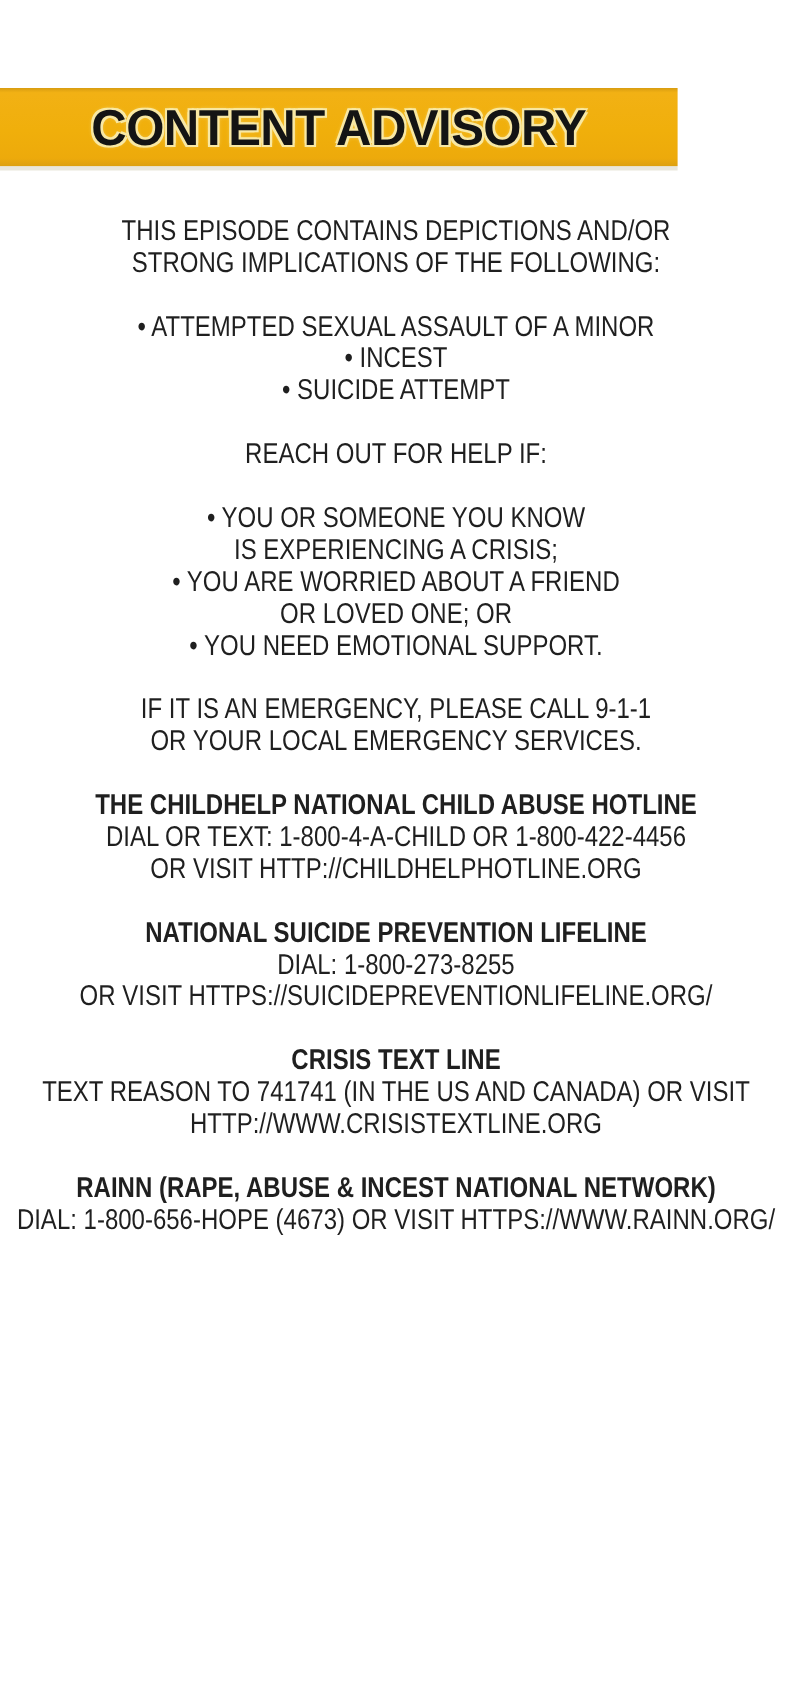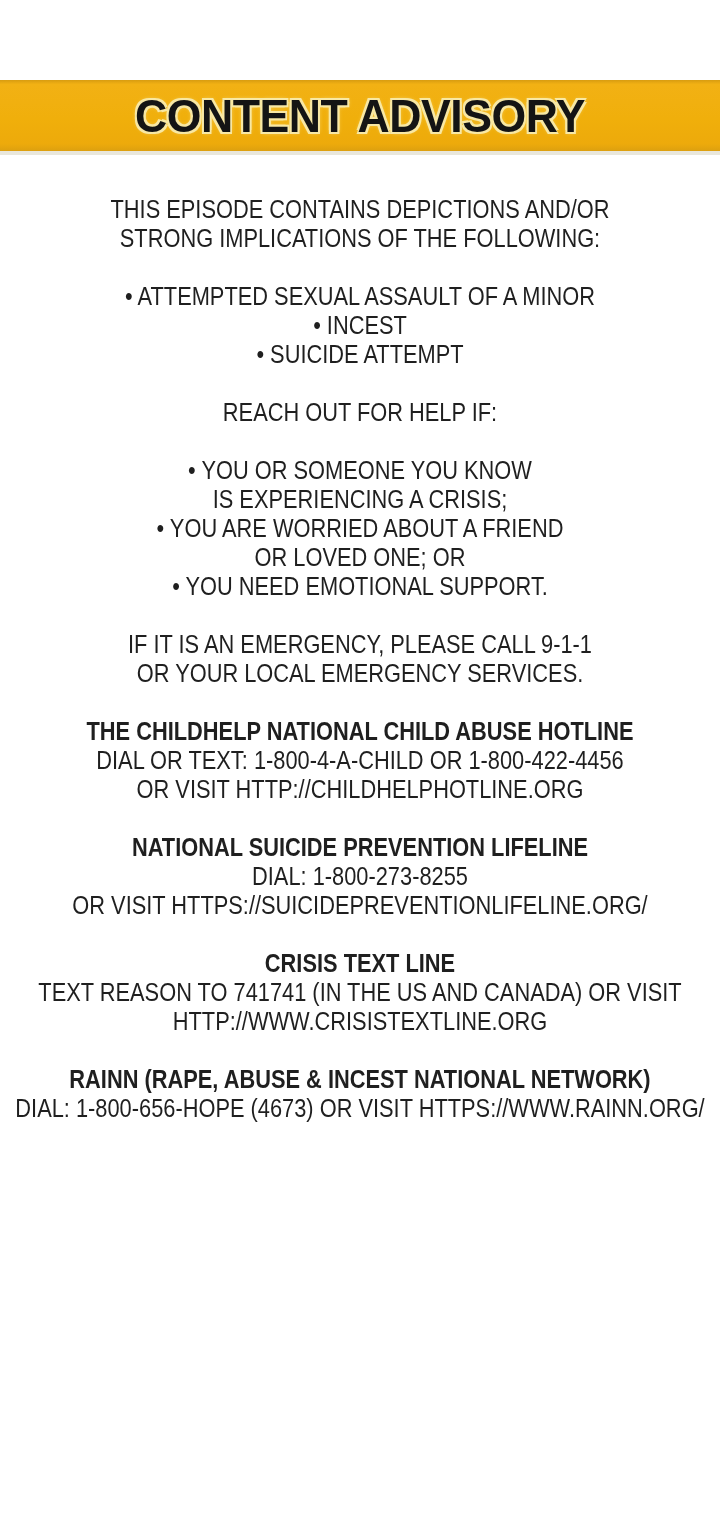--- a/index.html
+++ b/index.html
@@ -13,21 +13,21 @@
     height: 1532px;
     overflow: hidden;
     font-family: "Liberation Sans", sans-serif;
   }
 
   
   .banner {
     position: absolute;
     top: 80px;
     left: 0;
-    width: 720px;
+    width: 616px;
     height: 71px;
     background: linear-gradient(180deg, #d89c10 0%, #f2b114 6%, #f0af0b 55%, #edaa0b 90%, #dda00f 100%);
     box-shadow: 0 4px 0 0 #e9e7dc;
     display: flex;
     align-items: center;
     justify-content: center;
   }
   .banner-title {
     font-size: 46px;
     font-weight: 700;

